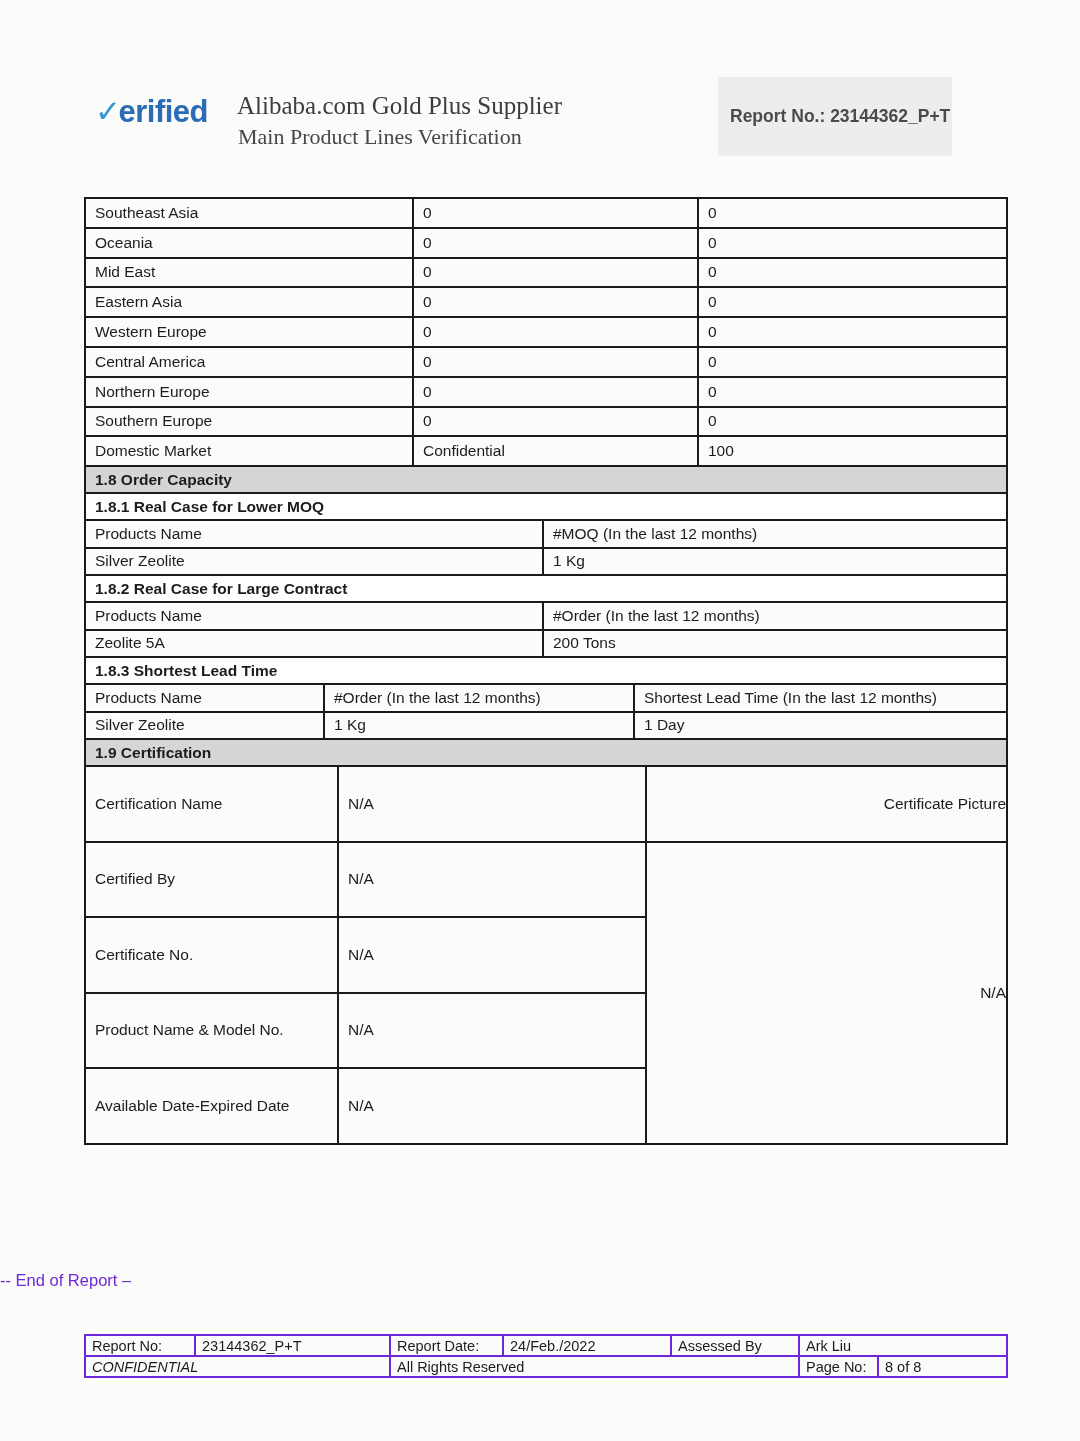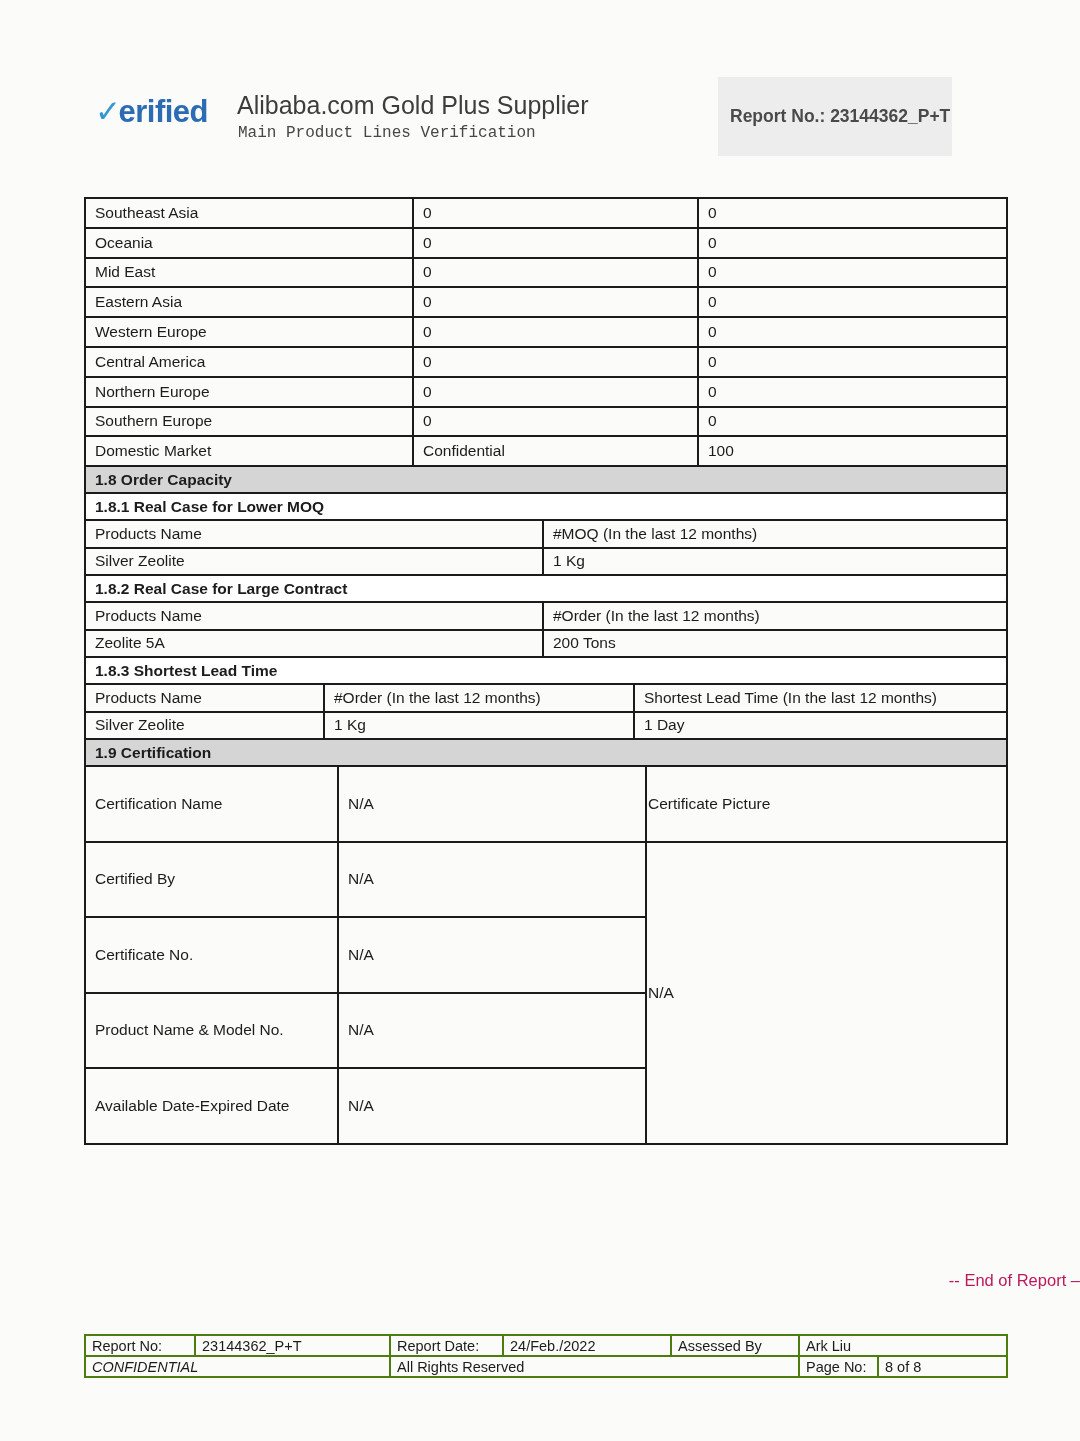--- a/index.html
+++ b/index.html
@@ -12,27 +12,27 @@
   }
   
   .hdr-logo{
     position:absolute;left:95px;top:96px;
     font-size:31px;font-weight:bold;letter-spacing:-0.5px;
     color:#2b6cb5;line-height:1;
   }
   .hdr-logo .chk{color:#3598d2;margin-right:-2px;font-weight:bold;}
   .hdr-title{
     position:absolute;left:237px;top:92px;
-    font-family:Liberation Sans, sans-serif;
+    font-family:Liberation Serif, serif;
     font-size:25px;color:#3d3d3d;line-height:1.1;text-align:right;
   }
   .hdr-subtitle{
     position:absolute;left:238px;top:124px;
-    font-family:Liberation Mono, monospace;
-    font-size:16px;color:#474747;
+    font-family:Liberation Serif, serif;
+    font-size:22px;color:#474747;
   }
   .report-box{
     position:absolute;left:718px;top:77px;width:234px;height:79px;
     background:#ededed;display:flex;align-items:center;
     box-sizing:border-box;padding-left:12px;
   }
   .report-box span{font-size:17.5px;font-weight:bold;color:#4a4a4a;}
   
   .content{position:absolute;left:84px;top:181px;width:922px;}
   table.tbl{
@@ -48,31 +48,31 @@
   }
   .tbl td.sec{
     background:#d5d5d5;font-weight:bold;height:25px;
   }
   .tbl td.sub{
     background:#fff;font-weight:bold;height:25px;border-radius:12px;
   }
   .tbl tr.r32 td{height:27.8px;}
   .tbl tr.r30 td{height:25.5px;}
   .tbl tr.cert td{height:73.5px;}
-  .tbl td.center{text-align:left;padding-left:1px;}
+  .tbl td.center{text-align:right;padding-left:1px;}
   
   .end-report{
     position:absolute;left:0;top:1271px;width:1080px;
-    text-align:right;font-size:16.5px;color:#be185d;
+    text-align:left;font-size:16.5px;color:#6d28d9;
   }
   
   .footer{position:absolute;left:84px;top:1334px;width:922px;}
   table.ftbl{width:922px;border-collapse:collapse;table-layout:fixed;}
   .ftbl td{
-    border:2px solid #4d7c0f;font-size:14.5px;color:#1c1c1c;
+    border:2px solid #6d28d9;font-size:14.5px;color:#1c1c1c;
     padding:0 0 0 6px;height:19px;overflow:hidden;white-space:nowrap;
   }
   .ftbl td.it{font-style:italic;}
 </style>
 </head>
 <body>
 
 <div class="hdr-logo">
   <span class="chk">✓</span><span>erified</span>
 </div>

